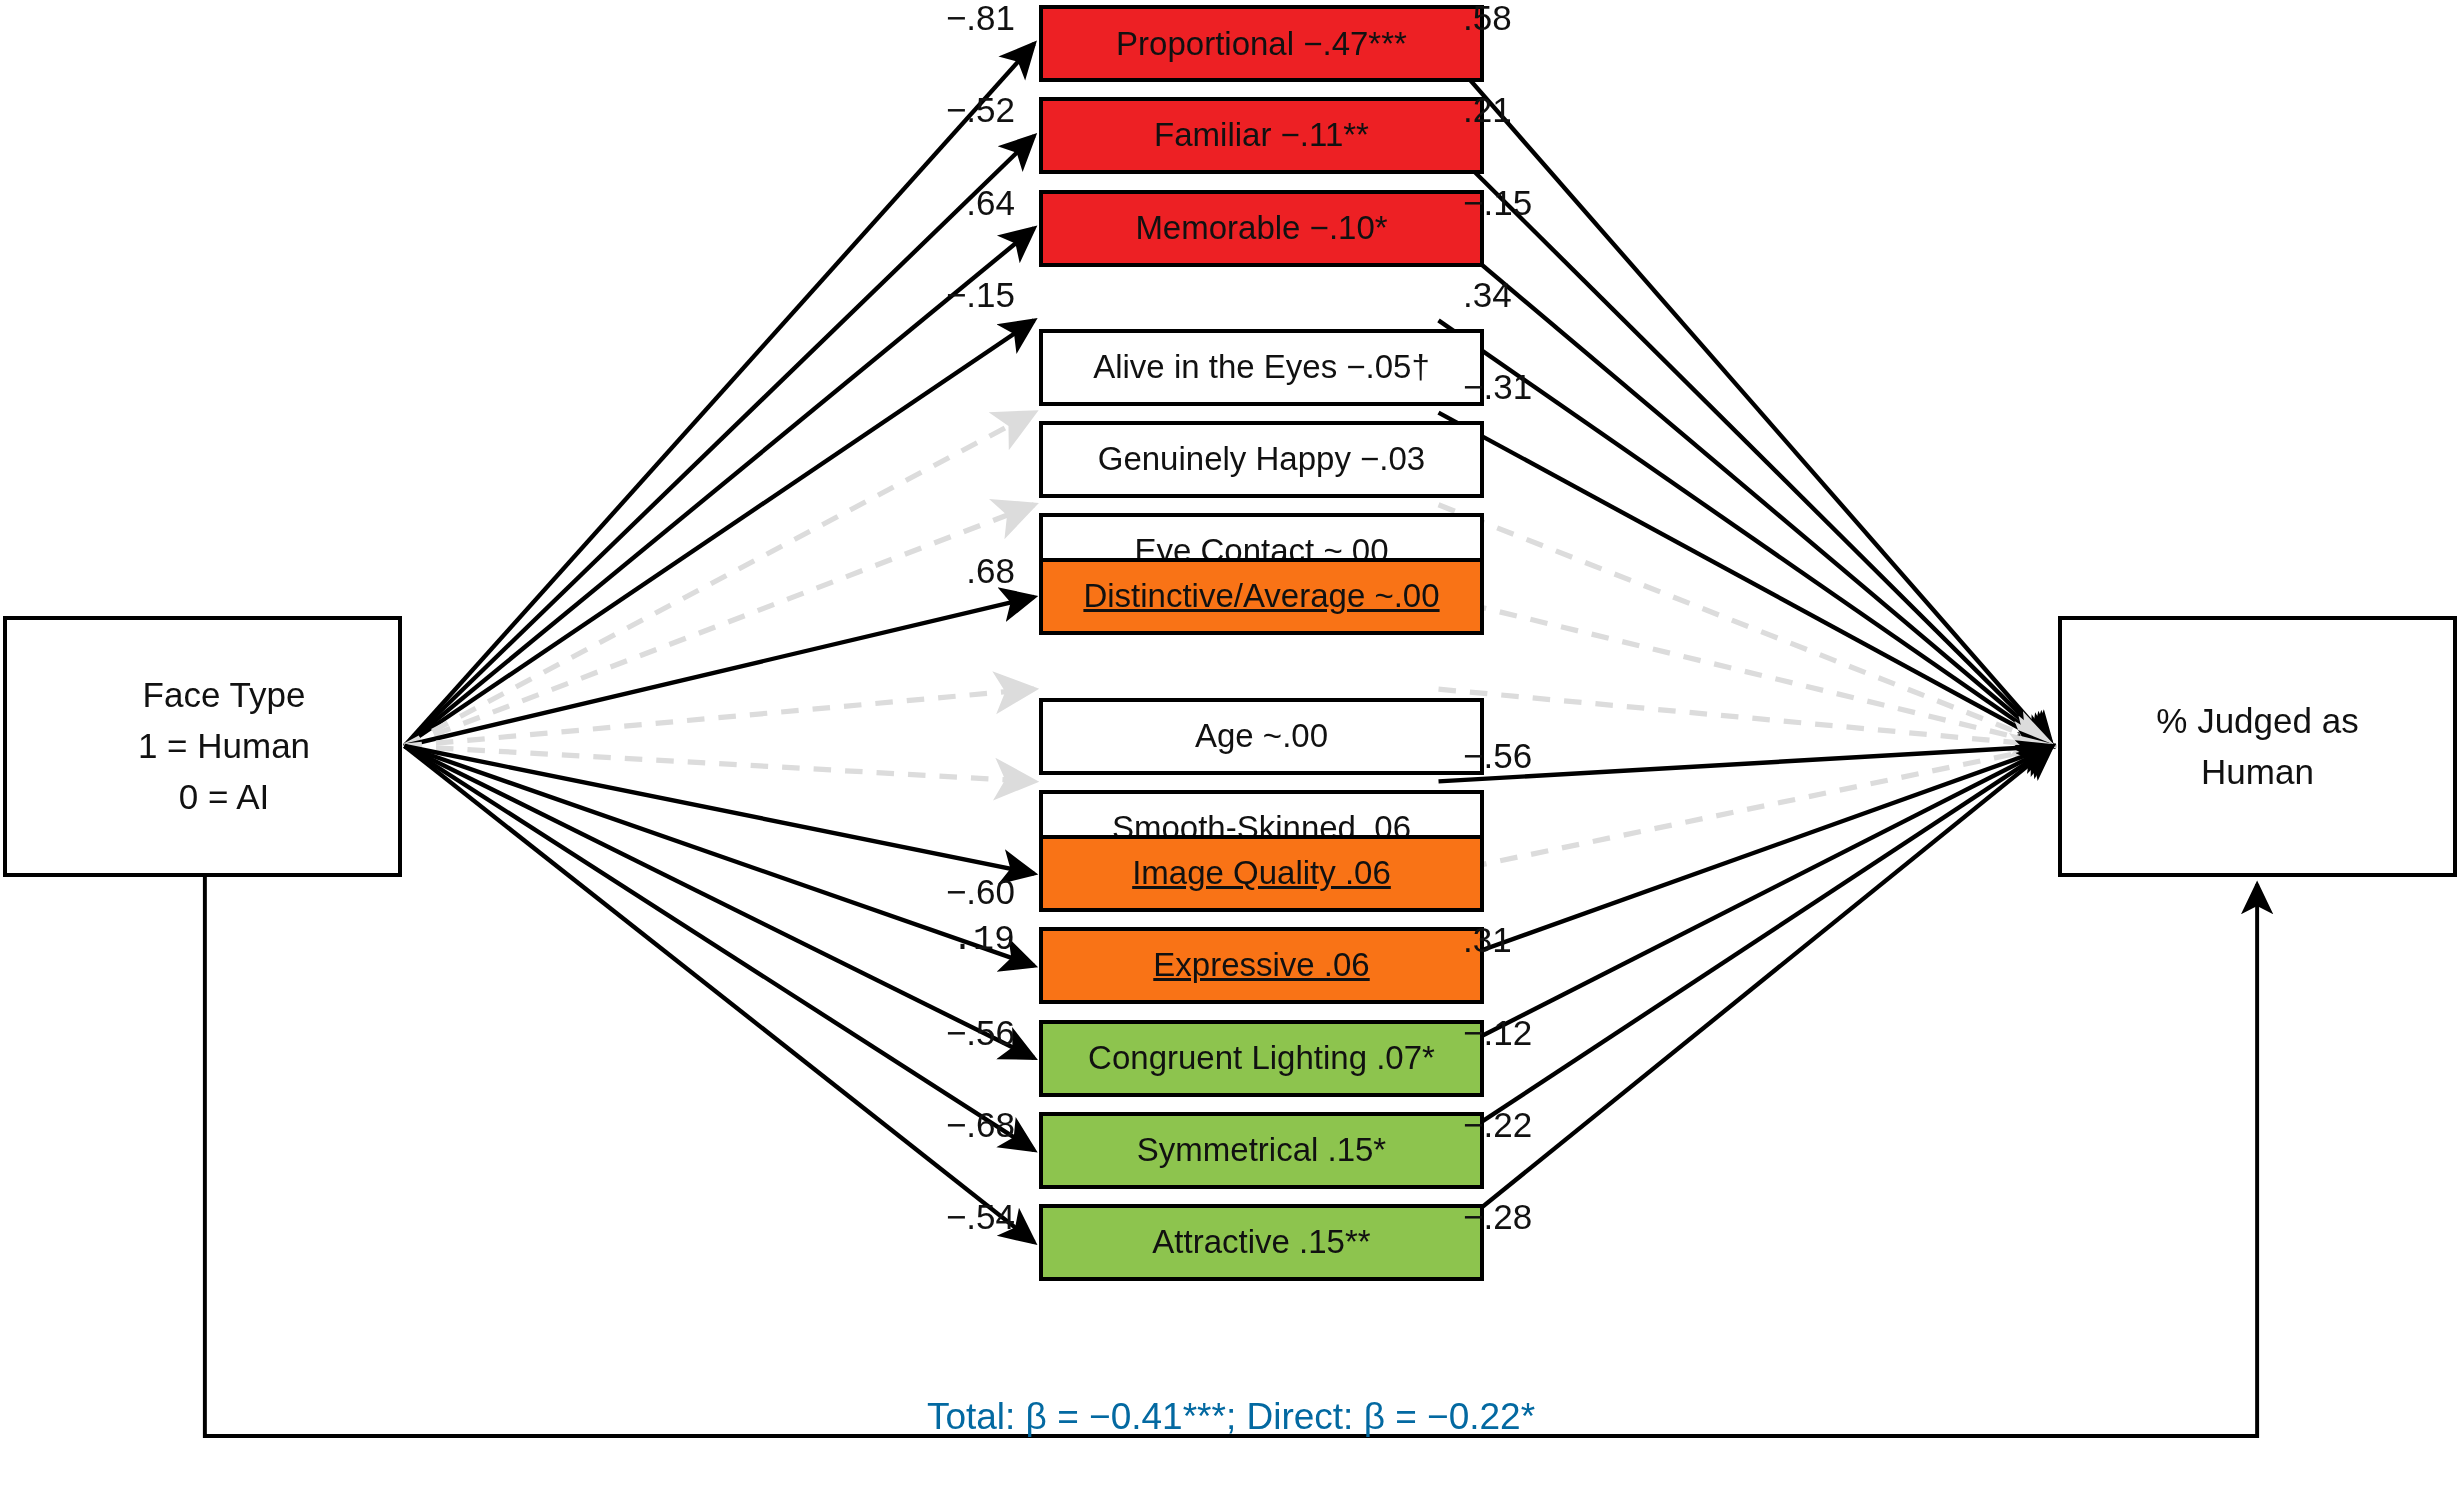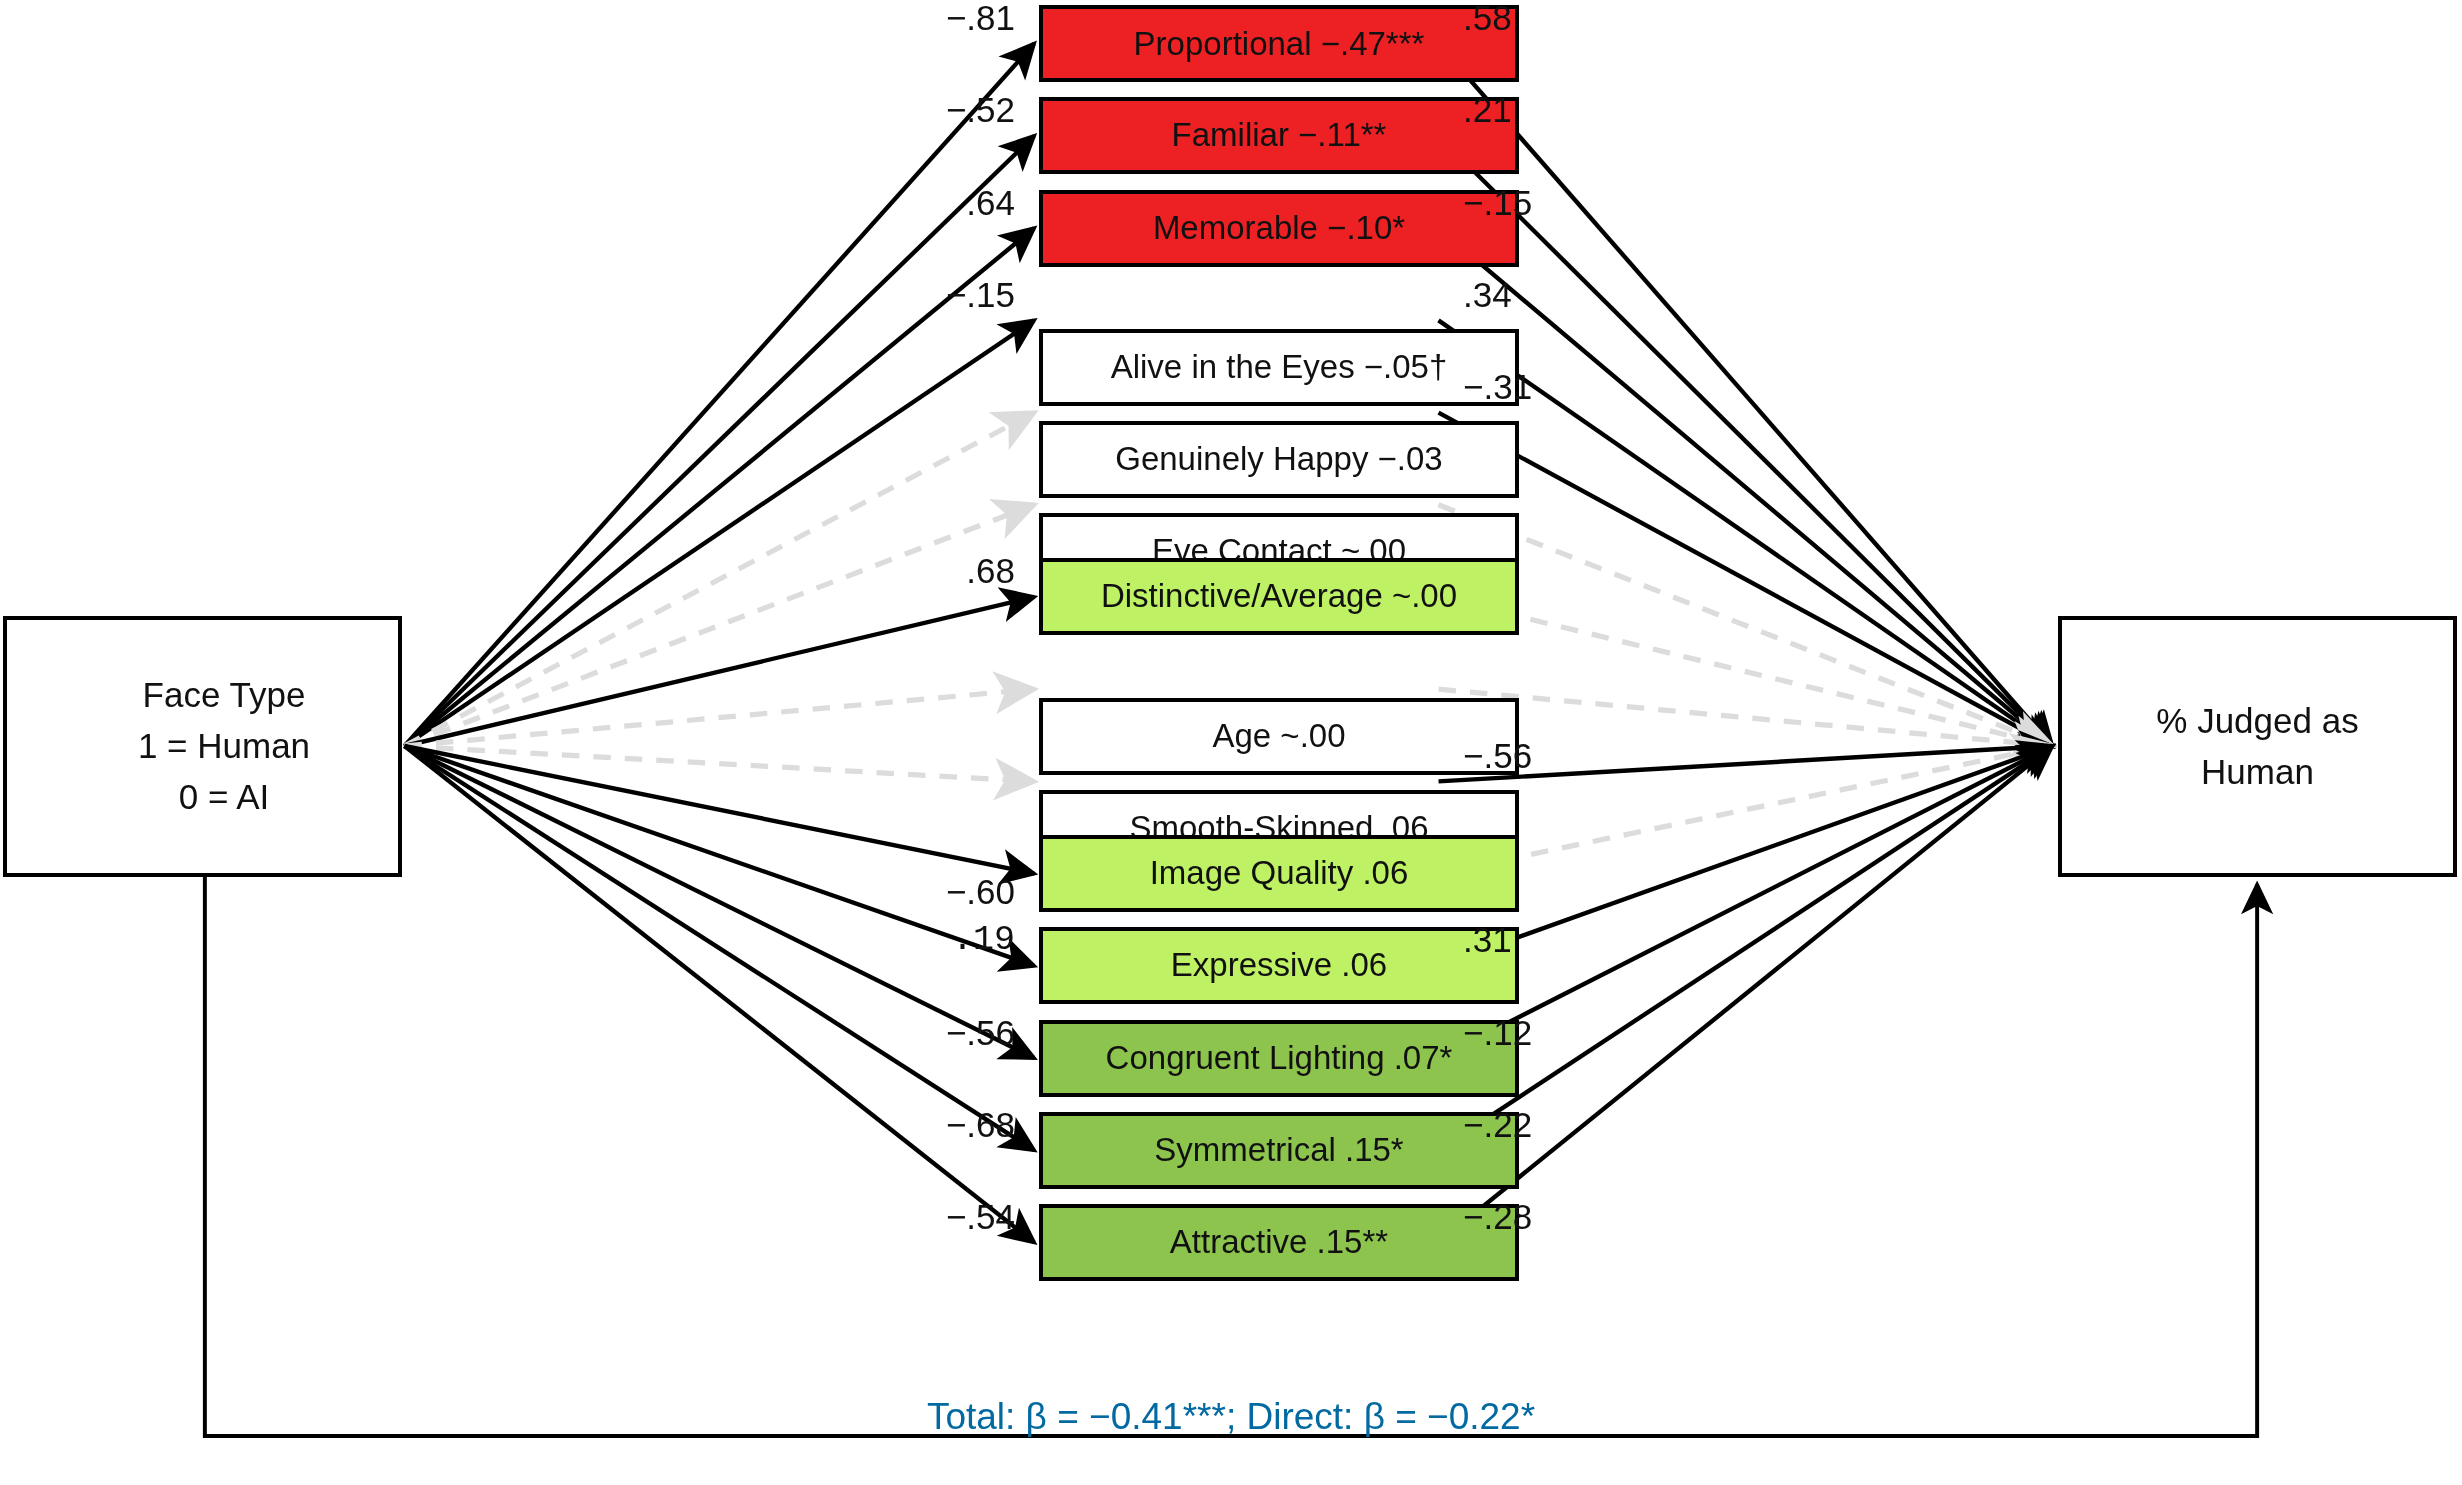--- a/index.html
+++ b/index.html
@@ -1,24 +1,24 @@
 <!DOCTYPE html>
 <html style="font-size:14px"><head>
 <meta charset="utf-8">
 <style>
   html,body{margin:0;padding:0;background:#ffffff;}
   body{font-family:"Liberation Sans","DejaVu Sans",sans-serif;}
   #stage{position:relative;width:2462px;height:1485px;background:#fff;overflow:hidden;}
   #svg{position:absolute;left:0;top:0;width:2462px;height:1485px;}
   .node{position:absolute;box-sizing:border-box;border:4.4px solid #000;background:#fff;
         display:flex;align-items:center;justify-content:center;text-align:center;}
-  .med{height:77px;width:480px;left:1039px;font-size:33px;line-height:1.1;color:#111;}
+  .med{height:77px;width:445px;left:1039px;font-size:33px;line-height:1.1;color:#111;}
   .med.red{background:#ED2024;}
   .med.green{background:#8DC44E;}
-  .med.grey{background:#bef264;}
+  .med.grey{background:#f97316;text-decoration:underline;}
   .med.plain{background:#ffffff;margin-top:47px;}
   .endbox{width:399px;height:261px;font-size:35px;line-height:1.45;color:#111;}
   #face-type-node{left:3px;top:616px;padding-left:43px;}
   #outcome-node{left:2058px;top:616px;}
   .pathlabel{position:absolute;font-size:35px;color:#111;white-space:nowrap;}
   .lbl-left{text-align:right;}
   .lbl-right{text-align:left;}
   #effect-label{position:absolute;left:0;width:2462px;top:1396px;text-align:center;
                 font-size:37px;color:#0369a1;}
   .nodetext{pointer-events:none;}

